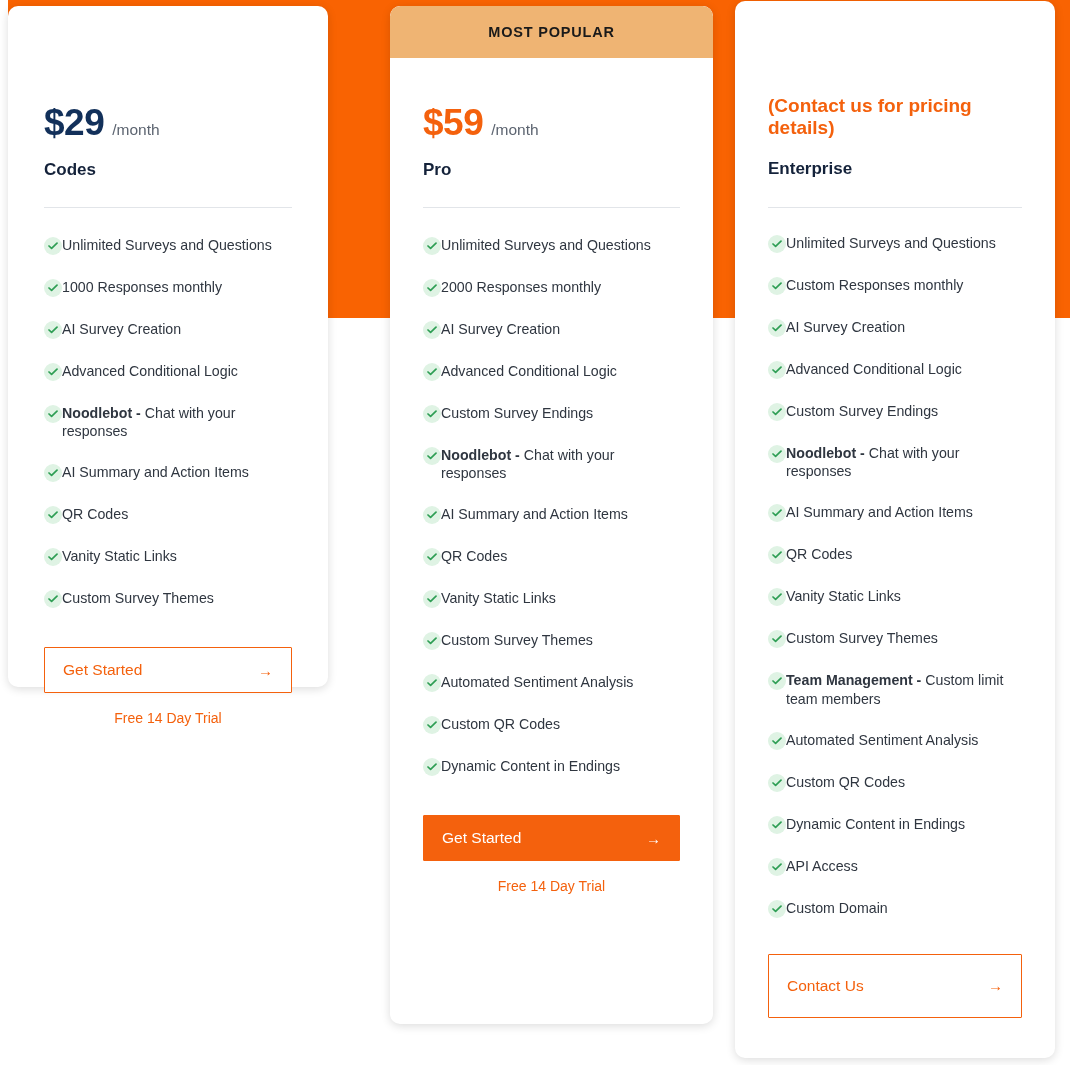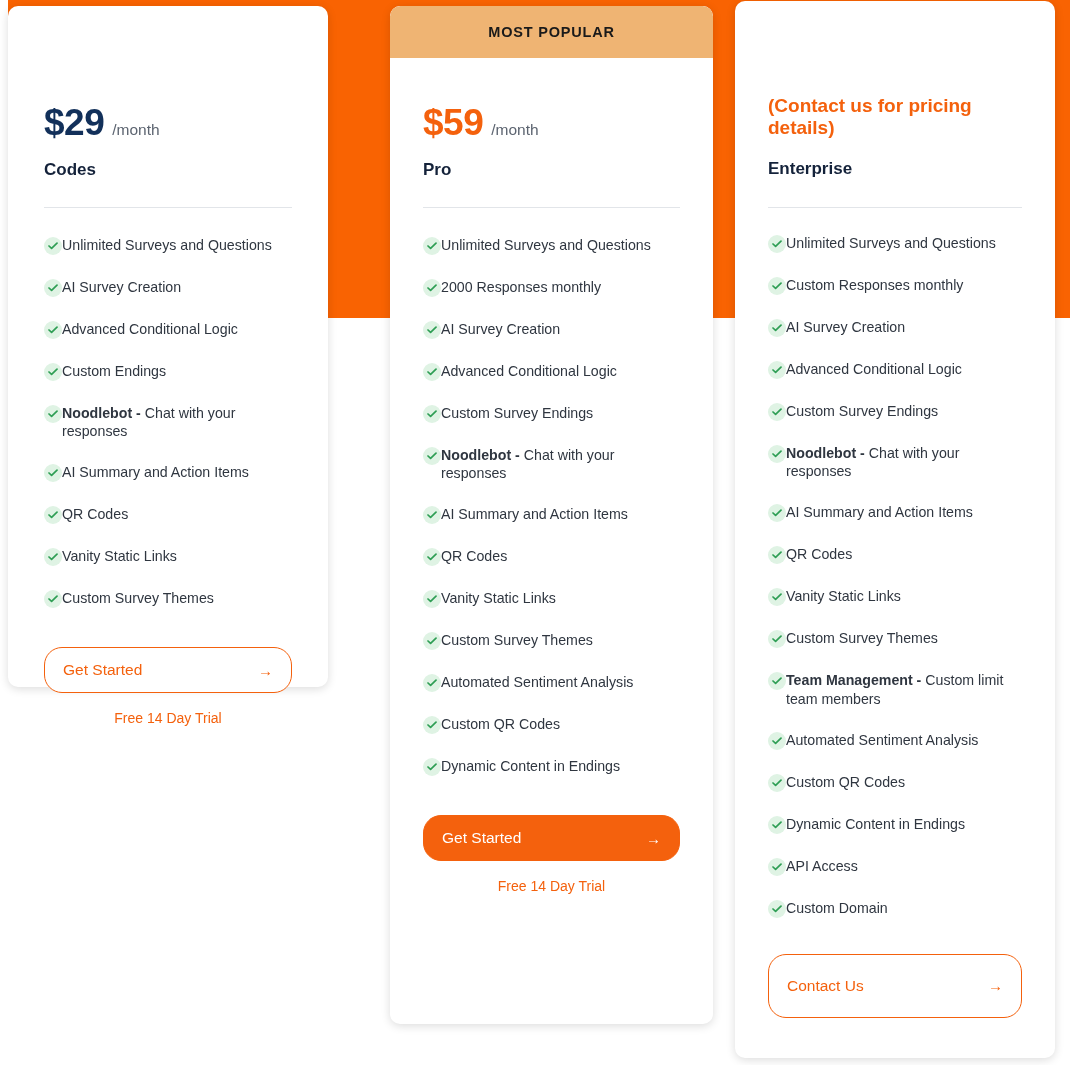--- a/index.html
+++ b/index.html
@@ -136,21 +136,21 @@
     position: relative;
     margin-top: 1px;
   }
   .check svg { position: absolute; left: 4px; top: 5px; }
   .feat-bold { font-weight: bold; }
 
   .cta {
     display: flex;
     align-items: center;
     justify-content: space-between;
-    border-radius: 18px;
+    border-radius: 1px;
     height: 46px;
     padding: 0 18px;
     font-size: 15.5px;
     cursor: pointer;
     user-select: none;
   }
   .cta-outline {
     border: 1.6px solid #F4610D;
     color: #F4610D;
     background: #ffffff;
@@ -191,37 +191,37 @@
             </svg>
           </span>
           <span>Unlimited Surveys and Questions</span>
         </li>
         <li>
           <span class="check">
             <svg width="10" height="8" viewBox="0 0 10 8">
               <path d="M1 4 L3.6 6.4 L9 1.2" fill="none" stroke="#2E9E54" stroke-width="1.7" stroke-linecap="round" stroke-linejoin="round"></path>
             </svg>
           </span>
+          <span>1000 Responses monthly</span>
+        </li>
+        <li>
+          <span class="check">
+            <svg width="10" height="8" viewBox="0 0 10 8">
+              <path d="M1 4 L3.6 6.4 L9 1.2" fill="none" stroke="#2E9E54" stroke-width="1.7" stroke-linecap="round" stroke-linejoin="round"></path>
+            </svg>
+          </span>
           <span>AI Survey Creation</span>
         </li>
         <li>
           <span class="check">
             <svg width="10" height="8" viewBox="0 0 10 8">
               <path d="M1 4 L3.6 6.4 L9 1.2" fill="none" stroke="#2E9E54" stroke-width="1.7" stroke-linecap="round" stroke-linejoin="round"></path>
             </svg>
           </span>
           <span>Advanced Conditional Logic</span>
-        </li>
-        <li>
-          <span class="check">
-            <svg width="10" height="8" viewBox="0 0 10 8">
-              <path d="M1 4 L3.6 6.4 L9 1.2" fill="none" stroke="#2E9E54" stroke-width="1.7" stroke-linecap="round" stroke-linejoin="round"></path>
-            </svg>
-          </span>
-          <span>Custom Endings</span>
         </li>
         <li>
           <span class="check">
             <svg width="10" height="8" viewBox="0 0 10 8">
               <path d="M1 4 L3.6 6.4 L9 1.2" fill="none" stroke="#2E9E54" stroke-width="1.7" stroke-linecap="round" stroke-linejoin="round"></path>
             </svg>
           </span>
           <span><span class="feat-bold">Noodlebot -</span> Chat with your responses</span>
         </li>
         <li>

